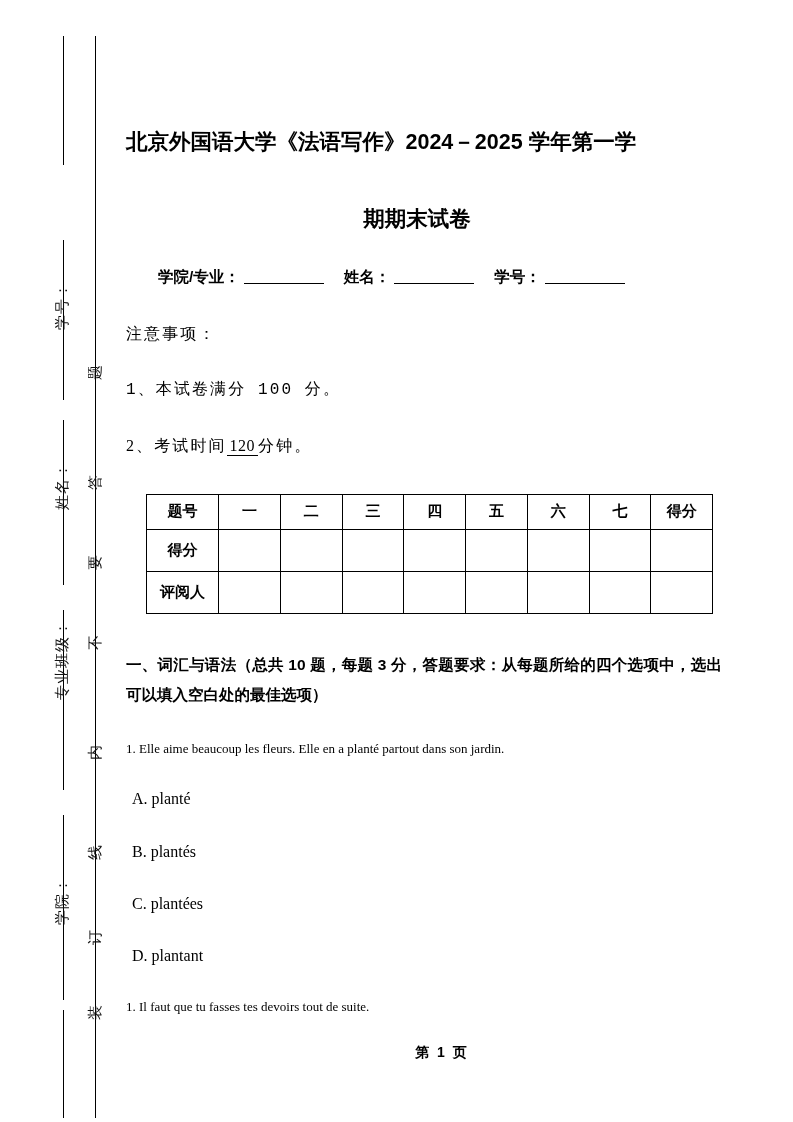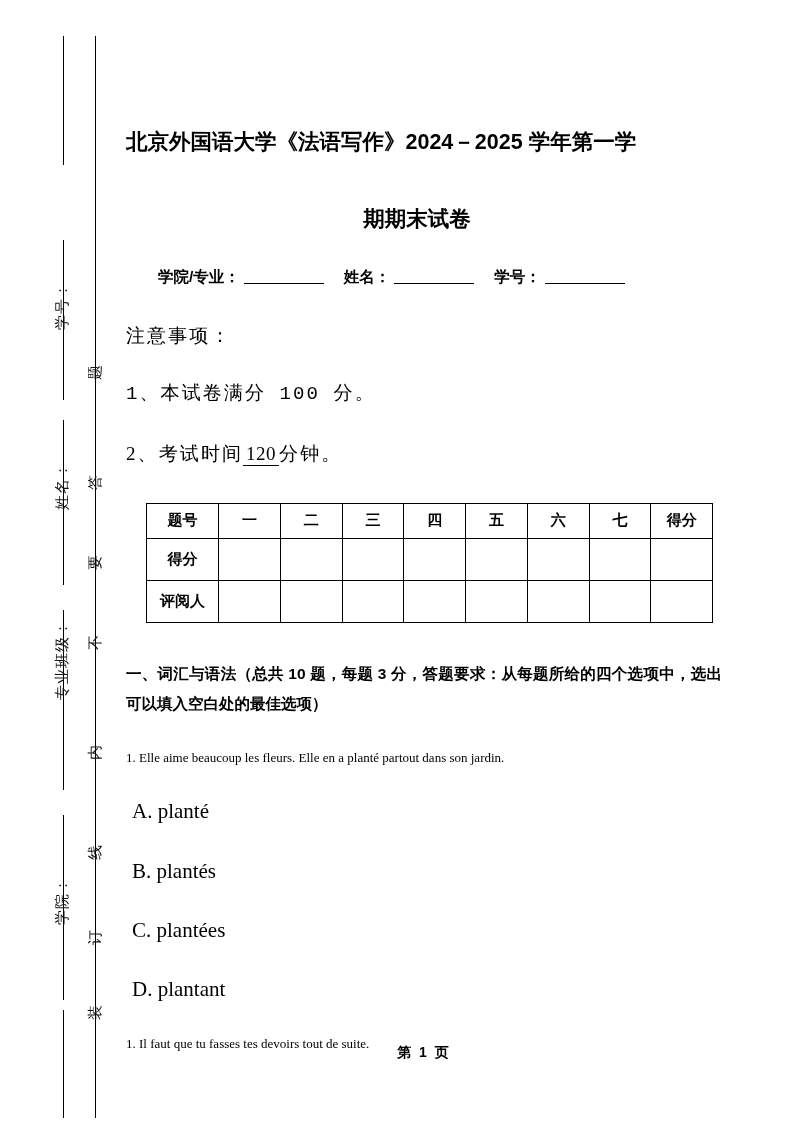--- a/index.html
+++ b/index.html
@@ -98,21 +98,21 @@
   #info-row .blank {
     display: inline-block;
     width: 80px;
     border-bottom: 1.3px solid #000;
     margin: 0 4px;
     vertical-align: -2px;
   }
   #info-row .gap { display: inline-block; width: 16px; }
 
   .note-line {
-    font-size: 19px;
+    font-size: 16px;
     letter-spacing: 2.1px;
     line-height: 1;
   }
   #notes-title { margin-top: 38px; }
   #note-1 { margin-top: 40px; font-family: Liberation Mono, monospace; }
   #note-2 { margin-top: 40px; }
   .u-val {
     border-bottom: 1.2px solid #000;
     padding: 0 3px 1px 3px;
     letter-spacing: 0.5px;
@@ -151,30 +151,30 @@
   }
 
   .question-stem {
     margin-top: 30px;
     font-size: 13px;
     line-height: 1.4;
     font-family: "Liberation Serif", "DejaVu Serif", serif;
   }
   .option {
     margin-top: 30px;
-    font-size: 21px;
+    font-size: 16px;
     line-height: 1.4;
     padding-left: 6px;
     font-family: "Liberation Serif", "DejaVu Serif", serif;
   }
 
   
   #page-footer {
     position: absolute;
-    left: 126px;
+    left: 144px;
     top: 1044px;
     width: 596px;
     text-align: center;
     font-size: 14px;
     font-weight: bold;
     letter-spacing: 2px;
     font-family: "Liberation Sans", "DejaVu Sans", sans-serif;
   }
 </style>
 </head>

